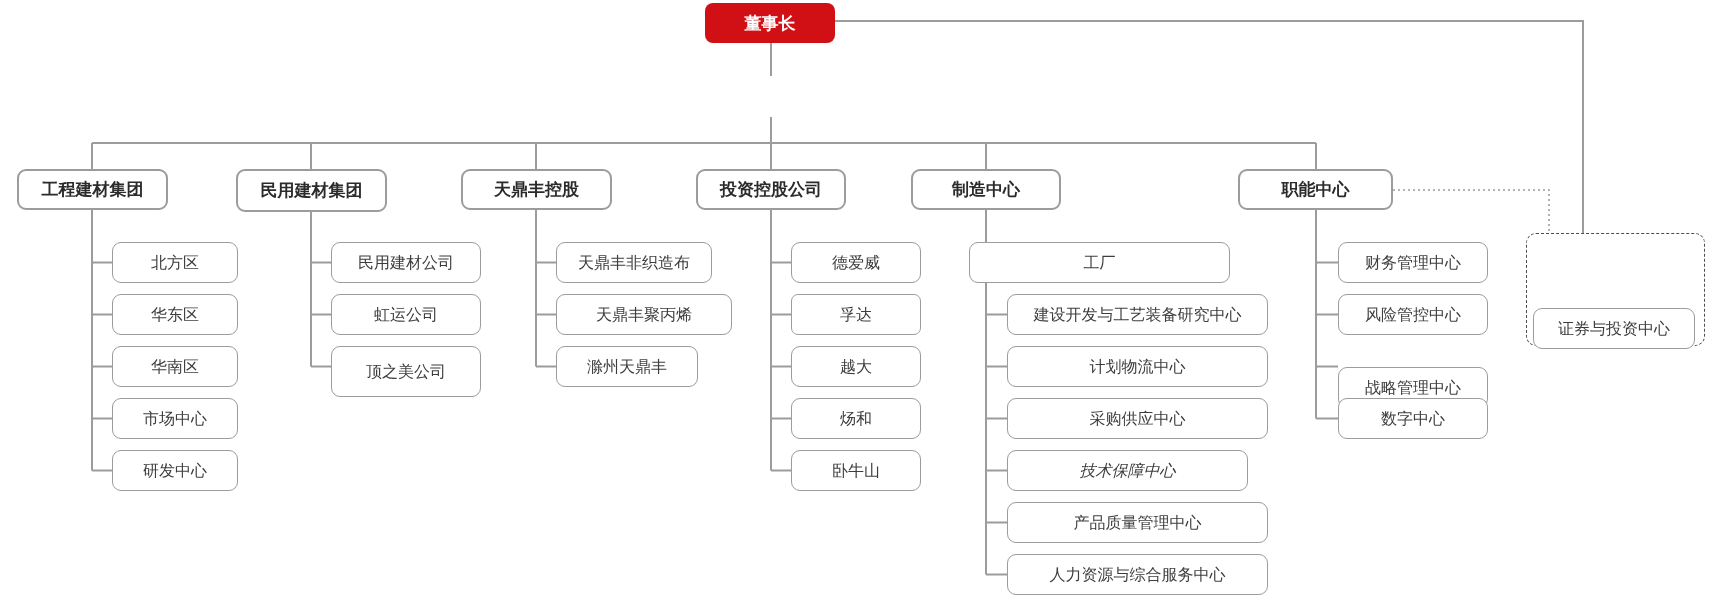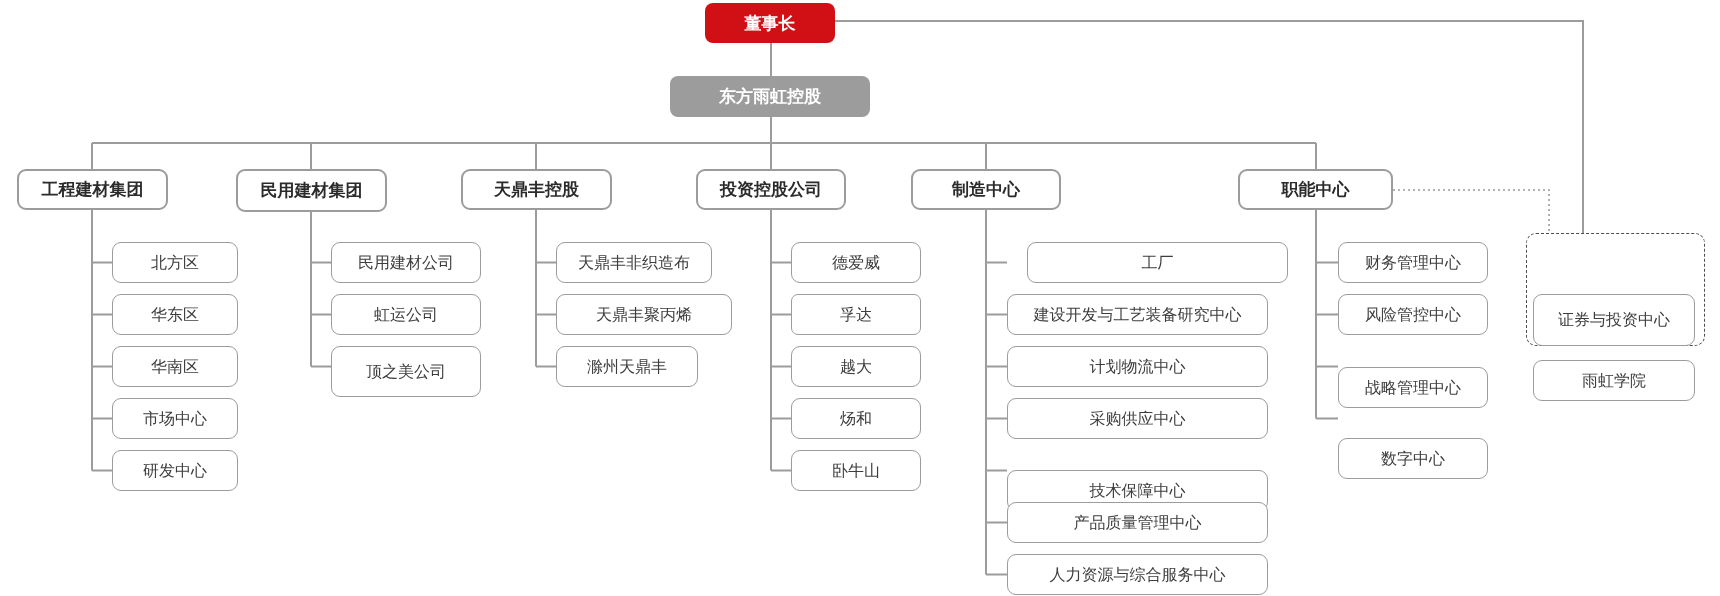--- a/index.html
+++ b/index.html
@@ -19,21 +19,20 @@
 
 <div id="org-chart">
 
   <svg id="connector-layer" viewBox="0 0 1720 596" xmlns="http://www.w3.org/2000/svg">
     <path id="solid-connectors" fill="none" stroke="#9c9c9c" stroke-width="2" d="M771 43 V76 M771 117 V143 M92 143 H1316 M92 143 V169 M311 143 V169 M536 143 V169 M771 143 V169 M986 143 V169 M1316 143 V169 M92 210 V470.5 M92 262.5 H112 M92 314.5 H112 M92 366.5 H112 M92 418.5 H112 M92 470.5 H112 M311 210 V366.5 M311 262.5 H331 M311 314.5 H331 M311 366.5 H331 M536 210 V366.5 M536 262.5 H556 M536 314.5 H556 M536 366.5 H556 M771 210 V470.5 M771 262.5 H791 M771 314.5 H791 M771 366.5 H791 M771 418.5 H791 M771 470.5 H791 M986 210 V574.5 M986 262.5 H1007 M986 314.5 H1007 M986 366.5 H1007 M986 418.5 H1007 M986 470.5 H1007 M986 522.5 H1007 M986 574.5 H1007 M1316 210 V418.5 M1316 262.5 H1338 M1316 314.5 H1338 M1316 366.5 H1338 M1316 418.5 H1338 M835 21 H1583 V233 "></path>
     <path id="dotted-connector" fill="none" stroke="#9c9c9c" stroke-width="1.6" stroke-dasharray="2 3" d="M1393 190 H1549 V233"></path>
   </svg>
 
   <div class="node lvl1" style="left: 705px; top: 3px; width: 130px; height: 40px; background: rgb(209, 16, 22);">董事长</div>
 
-  <div class="node lvl1" style="left: 670px; top: 76px; width: 200px; height: 41px; background: rgb(156, 156, 156);">东方雨虹控股</div>
 
   <div id="branches">
       <div class="node lvl2" style="left: 17px; top: 169px; width: 151px; height: 41px;">工程建材集团</div>
       <div class="node child" style="left: 112px; top: 242px; width: 126px; height: 41px;">北方区</div>
       <div class="node child" style="left: 112px; top: 294px; width: 126px; height: 41px;">华东区</div>
       <div class="node child" style="left: 112px; top: 346px; width: 126px; height: 41px;">华南区</div>
       <div class="node child" style="left: 112px; top: 398px; width: 126px; height: 41px;">市场中心</div>
       <div class="node child" style="left: 112px; top: 450px; width: 126px; height: 41px;">研发中心</div>
       <div class="node lvl2" style="left: 236px; top: 169px; width: 151px; height: 43px;">民用建材集团</div>
       <div class="node child" style="left: 331px; top: 242px; width: 150px; height: 41px;">民用建材公司</div>
@@ -43,31 +42,30 @@
       <div class="node child" style="left: 556px; top: 242px; width: 156px; height: 41px;">天鼎丰非织造布</div>
       <div class="node child" style="left: 556px; top: 294px; width: 176px; height: 41px;">天鼎丰聚丙烯</div>
       <div class="node child" style="left: 556px; top: 346px; width: 142px; height: 41px;">滁州天鼎丰</div>
       <div class="node lvl2" style="left: 696px; top: 169px; width: 150px; height: 41px;">投资控股公司</div>
       <div class="node child" style="left: 791px; top: 242px; width: 130px; height: 41px;">德爱威</div>
       <div class="node child" style="left: 791px; top: 294px; width: 130px; height: 41px; border-radius: 7px;">孚达</div>
       <div class="node child" style="left: 791px; top: 346px; width: 130px; height: 41px;">越大</div>
       <div class="node child" style="left: 791px; top: 398px; width: 130px; height: 41px;">炀和</div>
       <div class="node child" style="left: 791px; top: 450px; width: 130px; height: 41px;">卧牛山</div>
       <div class="node lvl2" style="left: 911px; top: 169px; width: 150px; height: 41px;">制造中心</div>
-      <div class="node child" style="left: 1027px; top: 242px; width: 261px; height: 41px;">工厂</div>
+      <div class="node child" style="left: 969px; top: 242px; width: 261px; height: 41px;">工厂</div>
       <div class="node child" style="left: 1007px; top: 294px; width: 261px; height: 41px;">建设开发与工艺装备研究中心</div>
       <div class="node child" style="left: 1007px; top: 346px; width: 261px; height: 41px;">计划物流中心</div>
       <div class="node child" style="left: 1007px; top: 398px; width: 261px; height: 41px;">采购供应中心</div>
-      <div class="node child" style="left: 1007px; top: 470px; width: 261px; height: 41px;">技术保障中心</div>
+      <div class="node child" style="left: 1007px; top: 450px; width: 241px; height: 41px; font-style: italic;">技术保障中心</div>
       <div class="node child" style="left: 1007px; top: 502px; width: 261px; height: 41px;">产品质量管理中心</div>
       <div class="node child" style="left: 1007px; top: 554px; width: 261px; height: 41px;">人力资源与综合服务中心</div>
       <div class="node lvl2" style="left: 1238px; top: 169px; width: 155px; height: 41px;">职能中心</div>
       <div class="node child" style="left: 1338px; top: 242px; width: 150px; height: 41px;">财务管理中心</div>
       <div class="node child" style="left: 1338px; top: 294px; width: 150px; height: 41px;">风险管控中心</div>
       <div class="node child" style="left: 1338px; top: 346px; width: 150px; height: 41px; margin-top: 21px;">战略管理中心</div>
-      <div class="node child" style="left: 1338px; top: 398px; width: 150px; height: 41px; margin-top: 40px;">数字中心</div>
+      <div class="node child" style="left: 1338px; top: 398px; width: 150px; height: 41px;">数字中心</div>
     </div>
 
   <div class="dashed-group" style="left:1526px;top:233px;width:179px;height:113px;"></div>
-  <div class="node child" style="left:1533px;top:294px;width:162px;height:52px;">证券与投资中心</div>
+  <div class="node child" style="left:1533px;top:308px;width:162px;height:41px;">证券与投资中心</div>
 
-  <div class="node child" style="left:1533px;top:360px;width:162px;height:41px;">雨虹学院</div>
 </div>
 
 </body></html>

